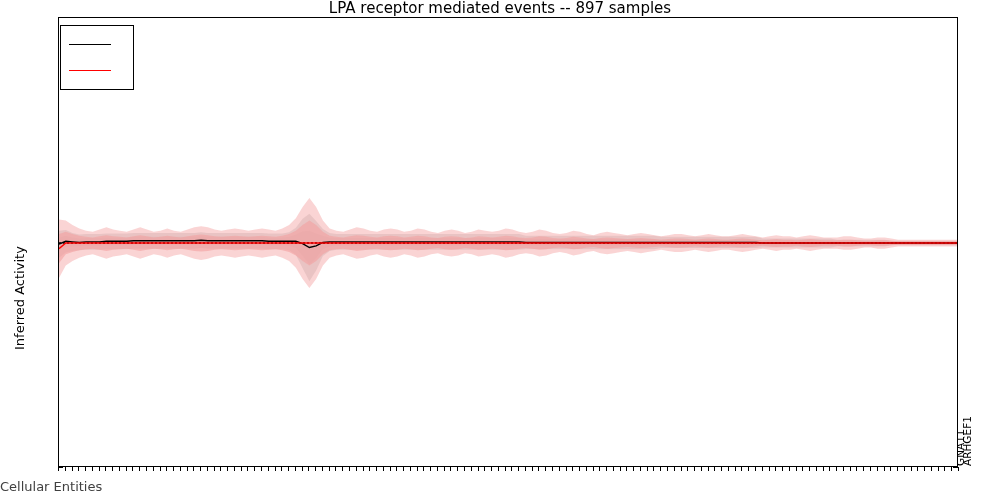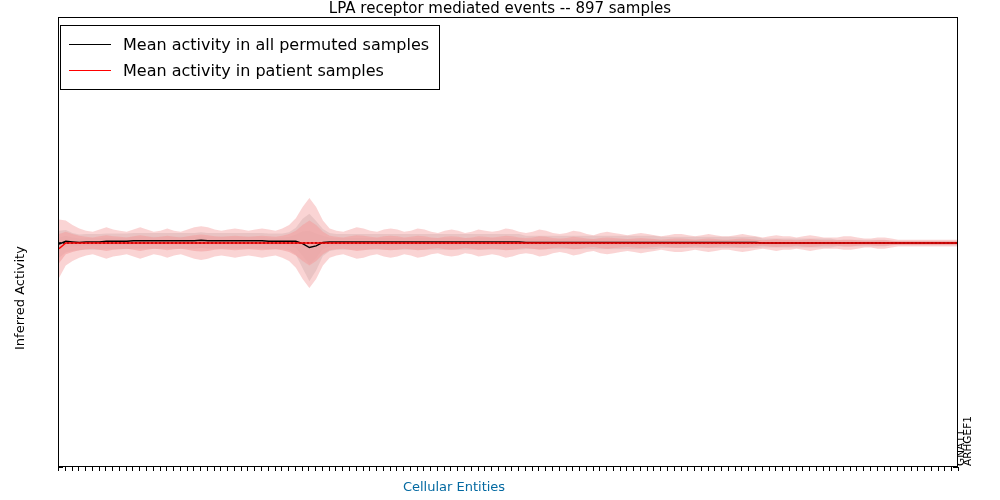--- a/index.html
+++ b/index.html
@@ -13,22 +13,22 @@
 
   
   .plot-frame{position:absolute;left:58px;top:17px;width:900px;height:450px;
     border:1px solid #000;box-sizing:border-box;background:#fff;overflow:hidden;}
   .ytick-mark{position:absolute;left:58px;width:5px;height:1px;background:#000;}
   .ytick-mark.r{left:953px;}
   .ylabel{position:absolute;font-size:13px;color:#000;white-space:nowrap;
     transform-origin:left top;transform:rotate(-90deg);}
 
   
-  .xlabel{position:absolute;left:0;top:479px;width:908px;text-align:center;
-    font-size:13px;color:#0369a1;}
+  .xlabel{position:absolute;left:0;top:479px;width:908px;text-align:left;
+    font-size:13px;color:#404040;}
   .xtick-mark{position:absolute;top:467px;width:1px;height:4px;background:#000;}
   .xtick-label{position:absolute;font-size:10.5px;color:#000;white-space:nowrap;
     transform-origin:left top;transform:rotate(-90deg);line-height:10.5px;}
 
   
   svg.series{position:absolute;left:0;top:0;width:900px;height:450px;display:block;}
 
   
   .legend{position:absolute;left:60px;top:25px;border:1.2px solid #000;
     background:#fff;padding:5px 10px 6px 8px;}
@@ -349,22 +349,20 @@
         </g>
       <path id="line-permuted" fill="none" stroke="#000000" stroke-width="1.4" d="M0.00,226.13 L6.77,223.31 L13.53,223.88 L20.30,224.44 L27.07,223.88 L33.83,223.88 L40.60,223.88 L47.37,223.31 L54.14,223.31 L60.90,223.31 L67.67,223.31 L74.44,222.75 L81.20,222.75 L87.97,222.75 L94.74,222.75 L101.50,222.75 L108.27,222.75 L115.04,222.75 L121.80,222.75 L128.57,222.75 L135.34,222.75 L142.11,222.19 L148.87,222.75 L155.64,222.75 L162.41,222.75 L169.17,222.75 L175.94,222.75 L182.71,222.75 L189.47,222.75 L196.24,222.75 L203.01,222.75 L209.77,223.31 L216.54,223.31 L223.31,223.31 L230.08,223.31 L236.84,223.31 L243.61,225.56 L250.38,229.50 L257.14,227.81 L263.91,224.44 L270.68,223.88 L277.44,223.88 L284.21,223.88 L290.98,223.88 L297.74,223.88 L304.51,223.88 L311.28,223.88 L318.05,223.88 L324.81,223.88 L331.58,223.88 L338.35,223.88 L345.11,223.88 L351.88,223.88 L358.65,223.88 L365.41,223.88 L372.18,223.88 L378.95,223.88 L385.71,223.88 L392.48,223.88 L399.25,223.88 L406.02,223.88 L412.78,223.88 L419.55,223.88 L426.32,223.88 L433.08,223.88 L439.85,223.88 L446.62,223.88 L453.38,223.88 L460.15,223.88 L466.92,224.44 L473.68,224.44 L480.45,224.44 L487.22,224.44 L493.98,224.44 L500.75,224.44 L507.52,224.44 L514.29,224.44 L521.05,224.44 L527.82,224.44 L534.59,224.44 L541.35,224.44 L548.12,224.44 L554.89,224.44 L561.65,224.44 L568.42,224.44 L575.19,224.44 L581.95,224.44 L588.72,224.44 L595.49,224.44 L602.26,224.44 L609.02,224.44 L615.79,224.44 L622.56,224.44 L629.32,224.44 L636.09,224.44 L642.86,224.44 L649.62,224.44 L656.39,224.44 L663.16,224.44 L669.92,224.44 L676.69,224.44 L683.46,224.44 L690.23,224.44 L696.99,224.44 L703.76,225.00 L710.53,225.00 L717.29,225.00 L724.06,225.00 L730.83,225.00 L737.59,225.00 L744.36,225.00 L751.13,225.00 L757.89,225.00 L764.66,225.00 L771.43,225.00 L778.20,225.00 L784.96,225.00 L791.73,225.00 L798.50,225.00 L805.26,225.00 L812.03,225.00 L818.80,225.00 L825.56,225.00 L832.33,225.00 L839.10,225.00 L845.86,225.00 L852.63,225.00 L859.40,225.00 L866.17,225.00 L872.93,225.00 L879.70,225.00 L886.47,225.00 L893.23,225.00 L900.00,225.00 L906.77,225.00"></path>
       <path id="line-permuted-dot" fill="none" stroke="#000000" stroke-width="1.4" stroke-dasharray="2,2" d="M0.00,225.00 L6.77,225.00 L13.53,225.00 L20.30,225.00 L27.07,225.00 L33.83,225.00 L40.60,225.00 L47.37,225.00 L54.14,225.00 L60.90,225.00 L67.67,225.00 L74.44,225.00 L81.20,225.00 L87.97,225.00 L94.74,225.00 L101.50,225.00 L108.27,225.00 L115.04,225.00 L121.80,225.00 L128.57,225.00 L135.34,225.00 L142.11,225.00 L148.87,225.00 L155.64,225.00 L162.41,225.00 L169.17,225.00 L175.94,225.00 L182.71,225.00 L189.47,225.00 L196.24,225.00 L203.01,225.00 L209.77,225.00 L216.54,225.00 L223.31,225.00 L230.08,225.00 L236.84,225.00 L243.61,225.00 L250.38,225.00 L257.14,225.00 L263.91,225.00 L270.68,225.00 L277.44,225.00 L284.21,225.00 L290.98,225.00 L297.74,225.00 L304.51,225.00 L311.28,225.00 L318.05,225.00 L324.81,225.00 L331.58,225.00 L338.35,225.00 L345.11,225.00 L351.88,225.00 L358.65,225.00 L365.41,225.00 L372.18,225.00 L378.95,225.00 L385.71,225.00 L392.48,225.00 L399.25,225.00 L406.02,225.00 L412.78,225.00 L419.55,225.00 L426.32,225.00 L433.08,225.00 L439.85,225.00 L446.62,225.00 L453.38,225.00 L460.15,225.00 L466.92,225.00 L473.68,225.00 L480.45,225.00 L487.22,225.00 L493.98,225.00 L500.75,225.00 L507.52,225.00 L514.29,225.00 L521.05,225.00 L527.82,225.00 L534.59,225.00 L541.35,225.00 L548.12,225.00 L554.89,225.00 L561.65,225.00 L568.42,225.00 L575.19,225.00 L581.95,225.00 L588.72,225.00 L595.49,225.00 L602.26,225.00 L609.02,225.00 L615.79,225.00 L622.56,225.00 L629.32,225.00 L636.09,225.00 L642.86,225.00 L649.62,225.00 L656.39,225.00 L663.16,225.00 L669.92,225.00 L676.69,225.00 L683.46,225.00 L690.23,225.00 L696.99,225.00 L703.76,225.00 L710.53,225.00 L717.29,225.00 L724.06,225.00 L730.83,225.00 L737.59,225.00 L744.36,225.00 L751.13,225.00 L757.89,225.00 L764.66,225.00 L771.43,225.00 L778.20,225.00 L784.96,225.00 L791.73,225.00 L798.50,225.00 L805.26,225.00 L812.03,225.00 L818.80,225.00 L825.56,225.00 L832.33,225.00 L839.10,225.00 L845.86,225.00 L852.63,225.00 L859.40,225.00 L866.17,225.00 L872.93,225.00 L879.70,225.00 L886.47,225.00 L893.23,225.00 L900.00,225.00 L906.77,225.00"></path>
       <path id="line-patient" fill="none" stroke="#ff0000" stroke-width="1.4" d="M0.00,230.63 L6.77,225.00 L13.53,225.00 L20.30,225.00 L27.07,225.00 L33.83,225.00 L40.60,225.00 L47.37,225.00 L54.14,225.00 L60.90,225.00 L67.67,225.00 L74.44,225.00 L81.20,225.00 L87.97,225.00 L94.74,225.00 L101.50,225.00 L108.27,225.00 L115.04,225.00 L121.80,225.00 L128.57,225.00 L135.34,225.00 L142.11,225.00 L148.87,225.00 L155.64,225.00 L162.41,225.00 L169.17,225.00 L175.94,225.00 L182.71,225.00 L189.47,225.00 L196.24,225.00 L203.01,225.00 L209.77,225.00 L216.54,225.00 L223.31,225.00 L230.08,225.00 L236.84,225.00 L243.61,225.00 L250.38,225.00 L257.14,225.00 L263.91,225.00 L270.68,225.00 L277.44,225.00 L284.21,225.00 L290.98,225.00 L297.74,225.00 L304.51,225.00 L311.28,225.00 L318.05,225.00 L324.81,225.00 L331.58,225.00 L338.35,225.00 L345.11,225.00 L351.88,225.00 L358.65,225.00 L365.41,225.00 L372.18,225.00 L378.95,225.00 L385.71,225.00 L392.48,225.00 L399.25,225.00 L406.02,225.00 L412.78,225.00 L419.55,225.00 L426.32,225.00 L433.08,225.00 L439.85,225.00 L446.62,225.00 L453.38,225.00 L460.15,225.00 L466.92,225.00 L473.68,225.00 L480.45,225.00 L487.22,225.00 L493.98,225.00 L500.75,225.00 L507.52,225.00 L514.29,225.00 L521.05,225.00 L527.82,225.00 L534.59,225.00 L541.35,225.00 L548.12,225.00 L554.89,225.00 L561.65,225.00 L568.42,225.00 L575.19,225.00 L581.95,225.00 L588.72,225.00 L595.49,225.00 L602.26,225.00 L609.02,225.00 L615.79,225.00 L622.56,225.00 L629.32,225.00 L636.09,225.00 L642.86,225.00 L649.62,225.00 L656.39,225.00 L663.16,225.00 L669.92,225.00 L676.69,225.00 L683.46,225.00 L690.23,225.00 L696.99,225.00 L703.76,225.00 L710.53,225.00 L717.29,225.00 L724.06,225.00 L730.83,225.00 L737.59,225.00 L744.36,225.00 L751.13,225.00 L757.89,225.00 L764.66,225.00 L771.43,225.00 L778.20,225.00 L784.96,225.00 L791.73,225.00 L798.50,225.00 L805.26,225.00 L812.03,225.00 L818.80,225.00 L825.56,225.00 L832.33,225.00 L839.10,225.00 L845.86,225.00 L852.63,225.00 L859.40,225.00 L866.17,225.00 L872.93,225.00 L879.70,225.00 L886.47,225.00 L893.23,225.00 L900.00,225.00 L906.77,225.00 L913.53,225.00"></path>
     </svg>
   </div>
 
   <div class="legend">
     <div class="legend-row">
       <span class="legend-swatch" style="border-top-color:#000000"></span>
-      <span class="legend-text">Mean activity in all permuted samples</span>
     </div>
     <div class="legend-row">
       <span class="legend-swatch" style="border-top-color:#ff0000"></span>
-      <span class="legend-text">Mean activity in patient samples</span>
     </div>
   </div>
 
   <div class="xlabel">Cellular Entities</div>
 </div>
 
 </body></html>

